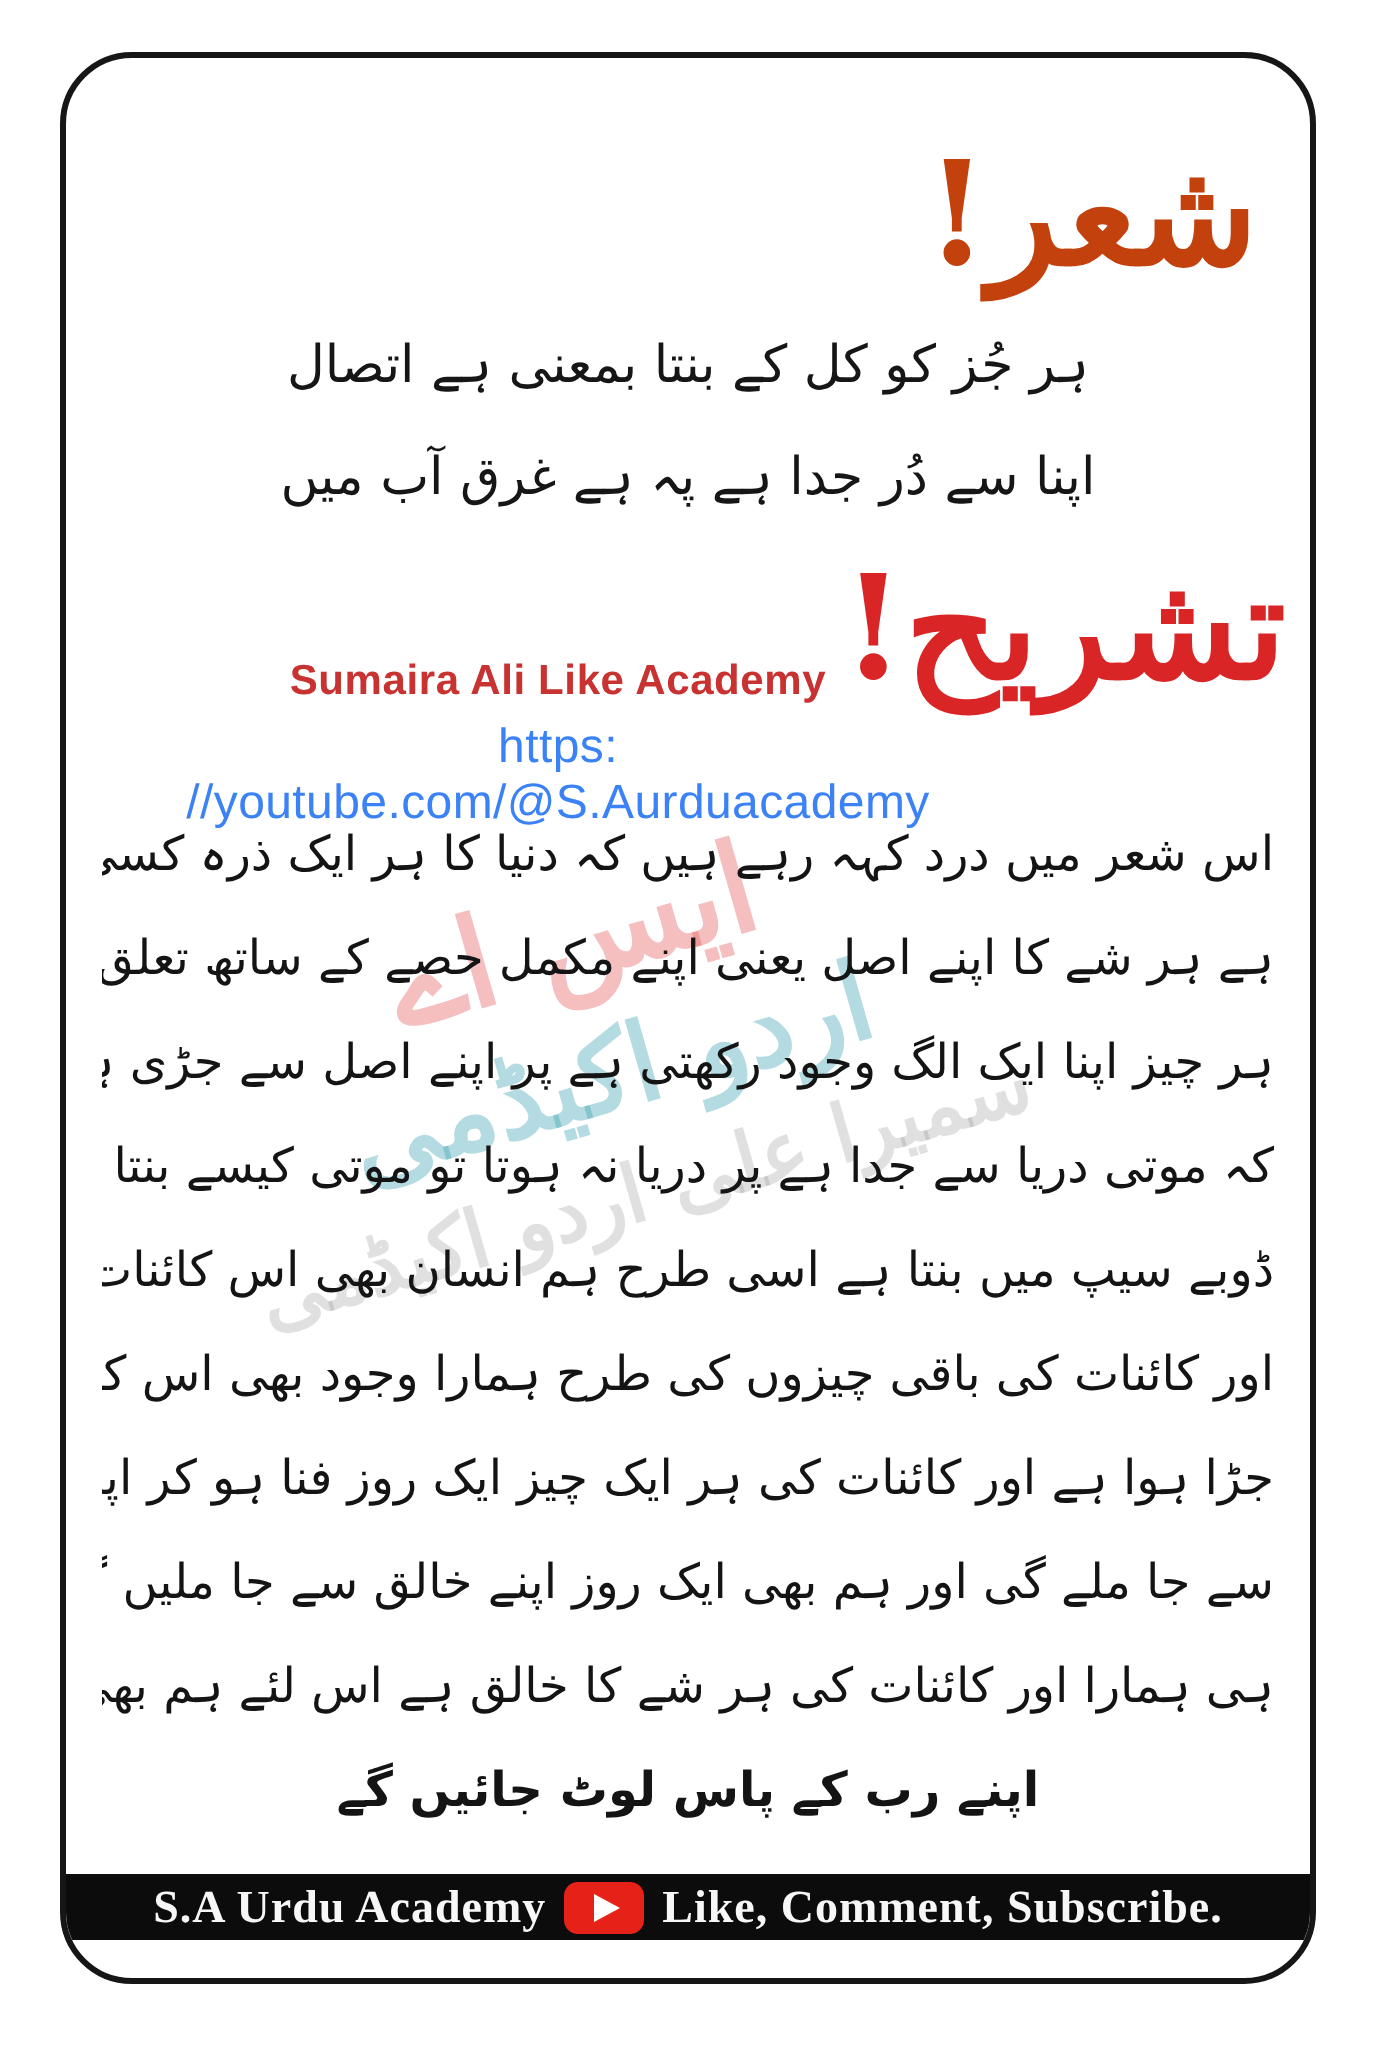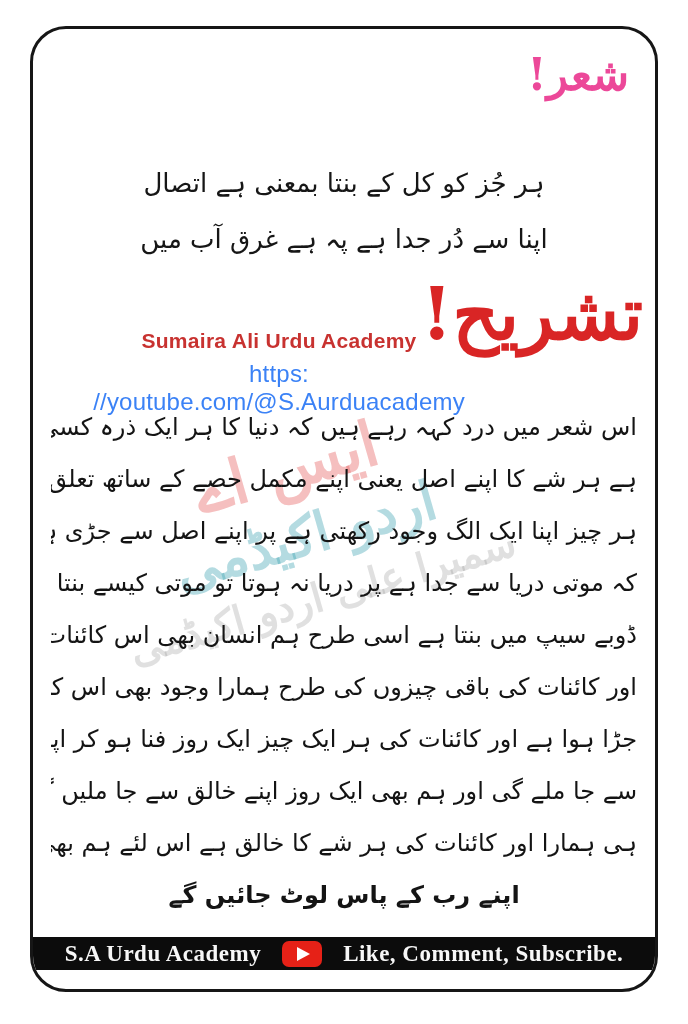--- a/index.html
+++ b/index.html
@@ -18,22 +18,22 @@
     position:absolute; left:40px; top:400px; width:460px;
     transform:rotate(-16deg); z-index:0; pointer-events:none;
     text-align:center; direction:rtl;
     font-family:"DejaVu Serif", serif; font-weight:bold;
   }
   .wm1 { font-size:62px; color:rgba(231,102,102,0.42); line-height:1.2; }
   .wm2 { font-size:54px; color:rgba(58,160,176,0.38); line-height:1.25; }
   .wm3 { font-size:40px; color:rgba(142,142,142,0.28); line-height:1.4; letter-spacing:2px; }
   
   .sher-heading {
-    position:absolute; top:22px; right:26px; z-index:2;
-    direction:rtl; color:#ec4899; font-size:44px; font-weight:bold;
+    position:absolute; top:38px; right:26px; z-index:2;
+    direction:rtl; color:#c2410c; font-size:72px; font-weight:bold;
     font-family:"DejaVu Serif", serif; line-height:1.1;
   }
   .tashreeh-heading {
     position:absolute; top:244px; right:12px; z-index:2;
     direction:rtl; color:#d92525; font-size:72px; font-weight:bold;
     font-family:"DejaVu Serif", serif; line-height:1.15;
   }
   
   .poem {
     position:absolute; top:126px; left:40px; right:40px; z-index:1;
@@ -60,21 +60,21 @@
   }
   .exp-line {
     line-height:52px; text-align:justify; text-align-last:justify;
     white-space:nowrap; overflow:hidden;
   }
   .exp-line.center { text-align:center; text-align-last:center;font-weight:bold; }
   
   .footer-bar {
     position:absolute; left:0; right:0; bottom:19px; height:33px; z-index:3;
     background:#0c0c0c; color:#f7f7f7;
-    display:flex; align-items:center; justify-content:center; gap:21px;
+    display:flex; align-items:center; justify-content:center; gap:9px;
     font-family:"Liberation Serif", serif; font-weight:bold; font-size:23px;
     letter-spacing:0.5px;
   }
   .yt-badge {
     width:40px; height:26px; background:#e62117; border-radius:7px;
     display:flex; align-items:center; justify-content:center; flex:0 0 auto;
   }
   .yt-play {
     width:0; height:0; display:block; margin-left:3px;
     border-left:13px solid #ffffff;
@@ -97,21 +97,21 @@
     <div class="sher-heading">شعر!</div>
 
     <div class="poem">
       <div>ہر جُز کو کل کے بنتا بمعنی ہے اتصال</div>
       <div>اپنا سے دُر جدا ہے پہ ہے غرق آب میں</div>
     </div>
 
     <div class="tashreeh-heading">تشریح!</div>
 
     <div class="academy">
-      <div class="academy-name">Sumaira Ali Urdu Academy</div>
+      <div class="academy-name">Sumaira Ali Like Academy</div>
       <div class="channel-url">https: //youtube.com/@S.Aurduacademy</div>
     </div>
 
     <div class="explanation">
       <div class="exp-line">اس شعر میں درد کہہ رہے ہیں کہ دنیا کا ہر ایک ذرہ کسی ایک مکمل وجود کا حصہ</div>
       <div class="exp-line">ہے ہر شے کا اپنے اصل یعنی اپنے مکمل حصے کے ساتھ تعلق ہوتا ہے</div>
       <div class="exp-line">ہر چیز اپنا ایک الگ وجود رکھتی ہے پر اپنے اصل سے جڑی ہوتی ہے جیسے</div>
       <div class="exp-line">کہ موتی دریا سے جدا ہے پر دریا نہ ہوتا تو موتی کیسے بنتا کیوں کہ موتی دریا میں</div>
       <div class="exp-line">ڈوبے سیپ میں بنتا ہے اسی طرح ہم انسان بھی اس کائنات کا حصہ ہیں</div>
       <div class="exp-line">اور کائنات کی باقی چیزوں کی طرح ہمارا وجود بھی اس کائنات کی ہر چیز سے</div>

